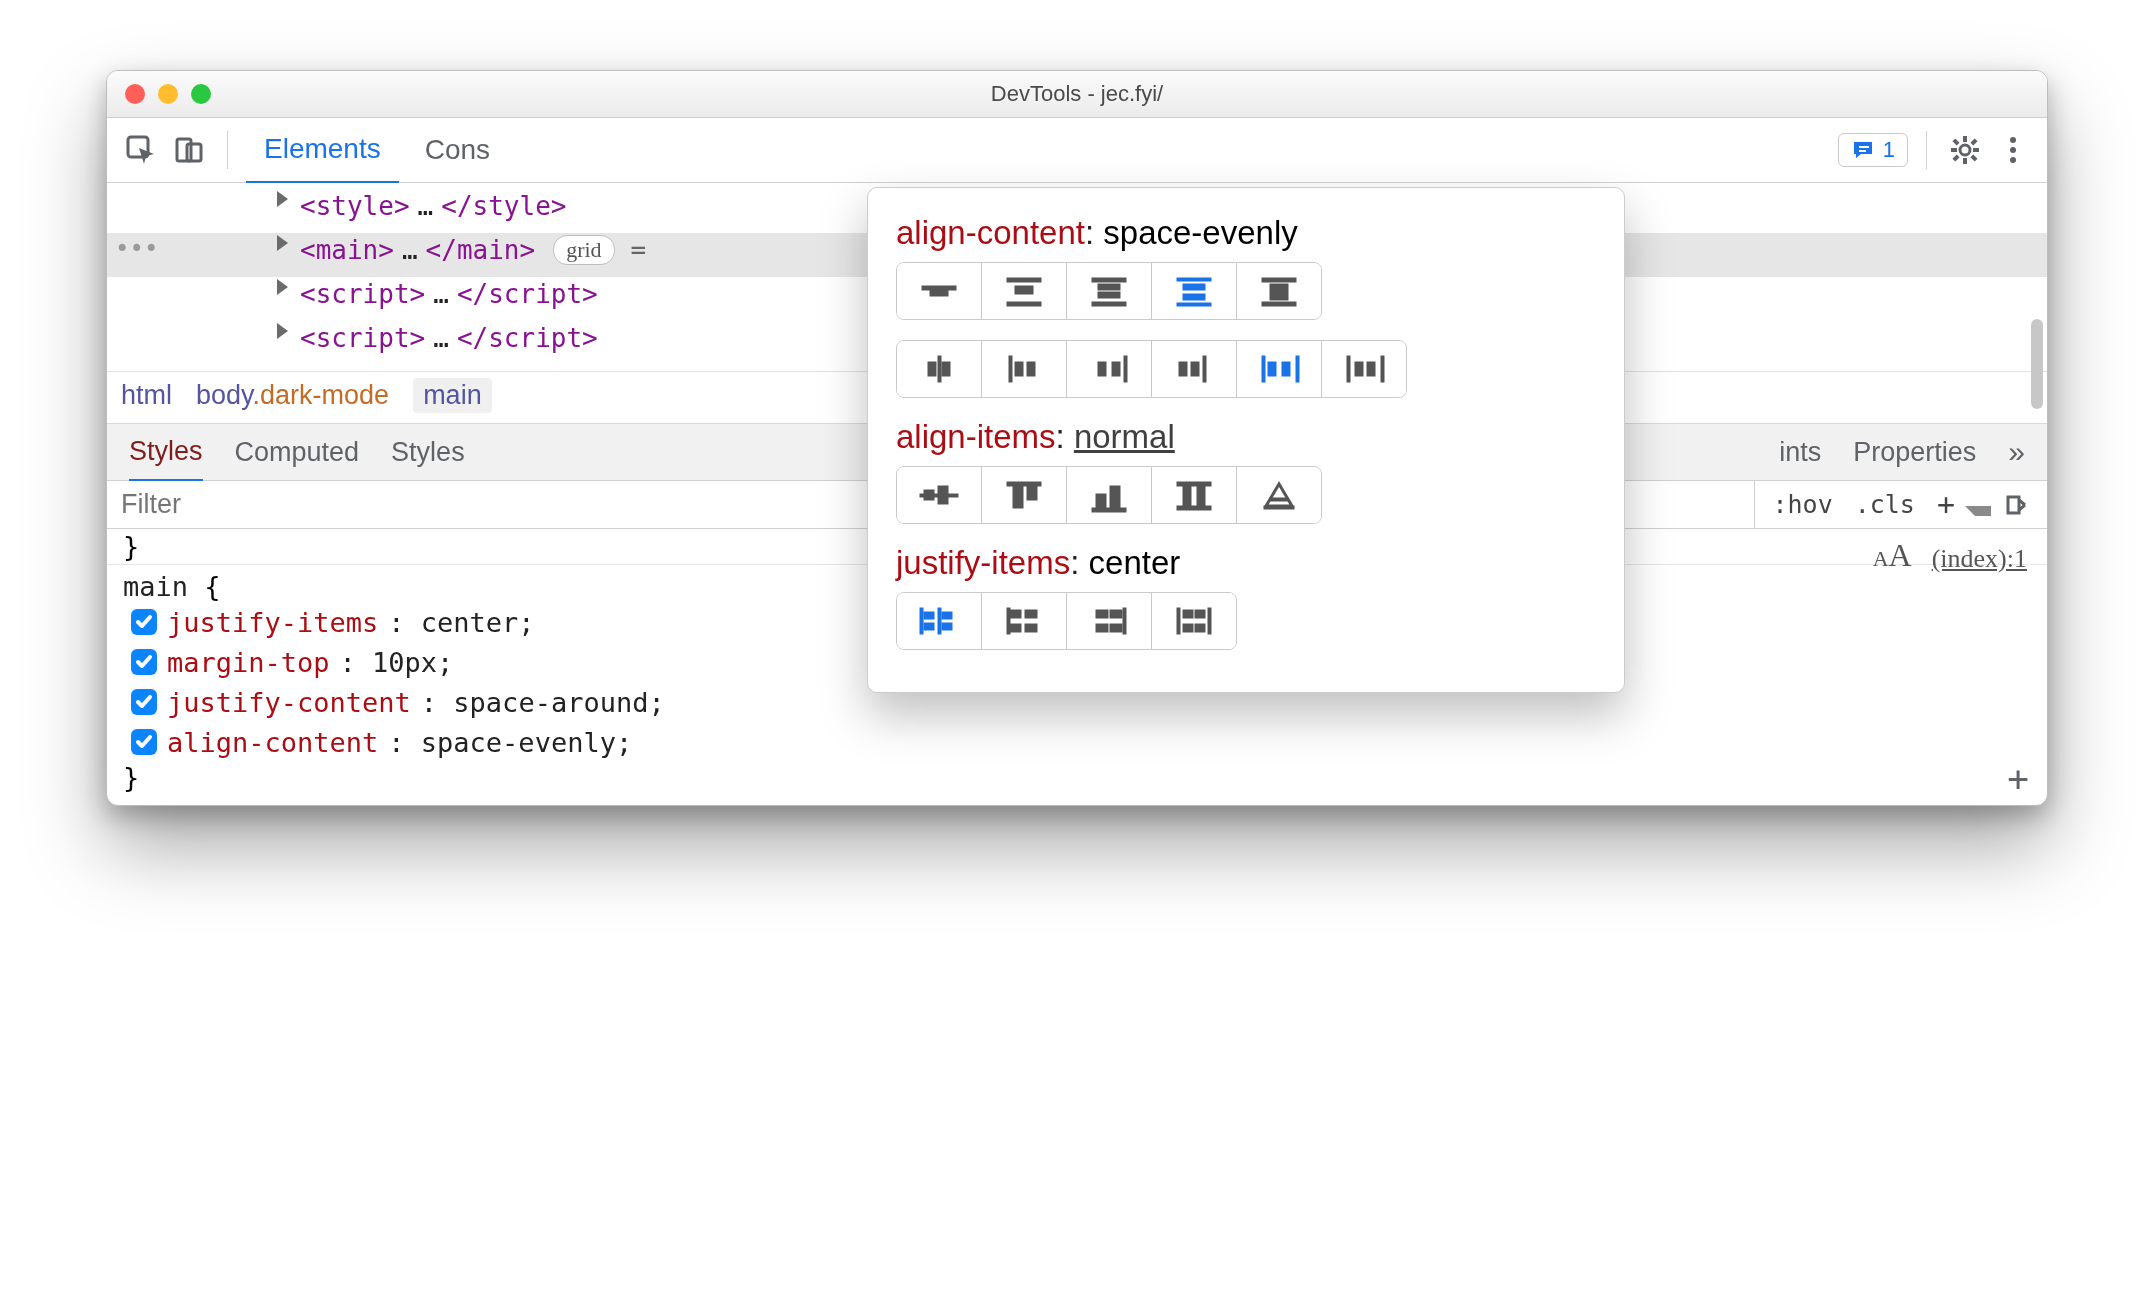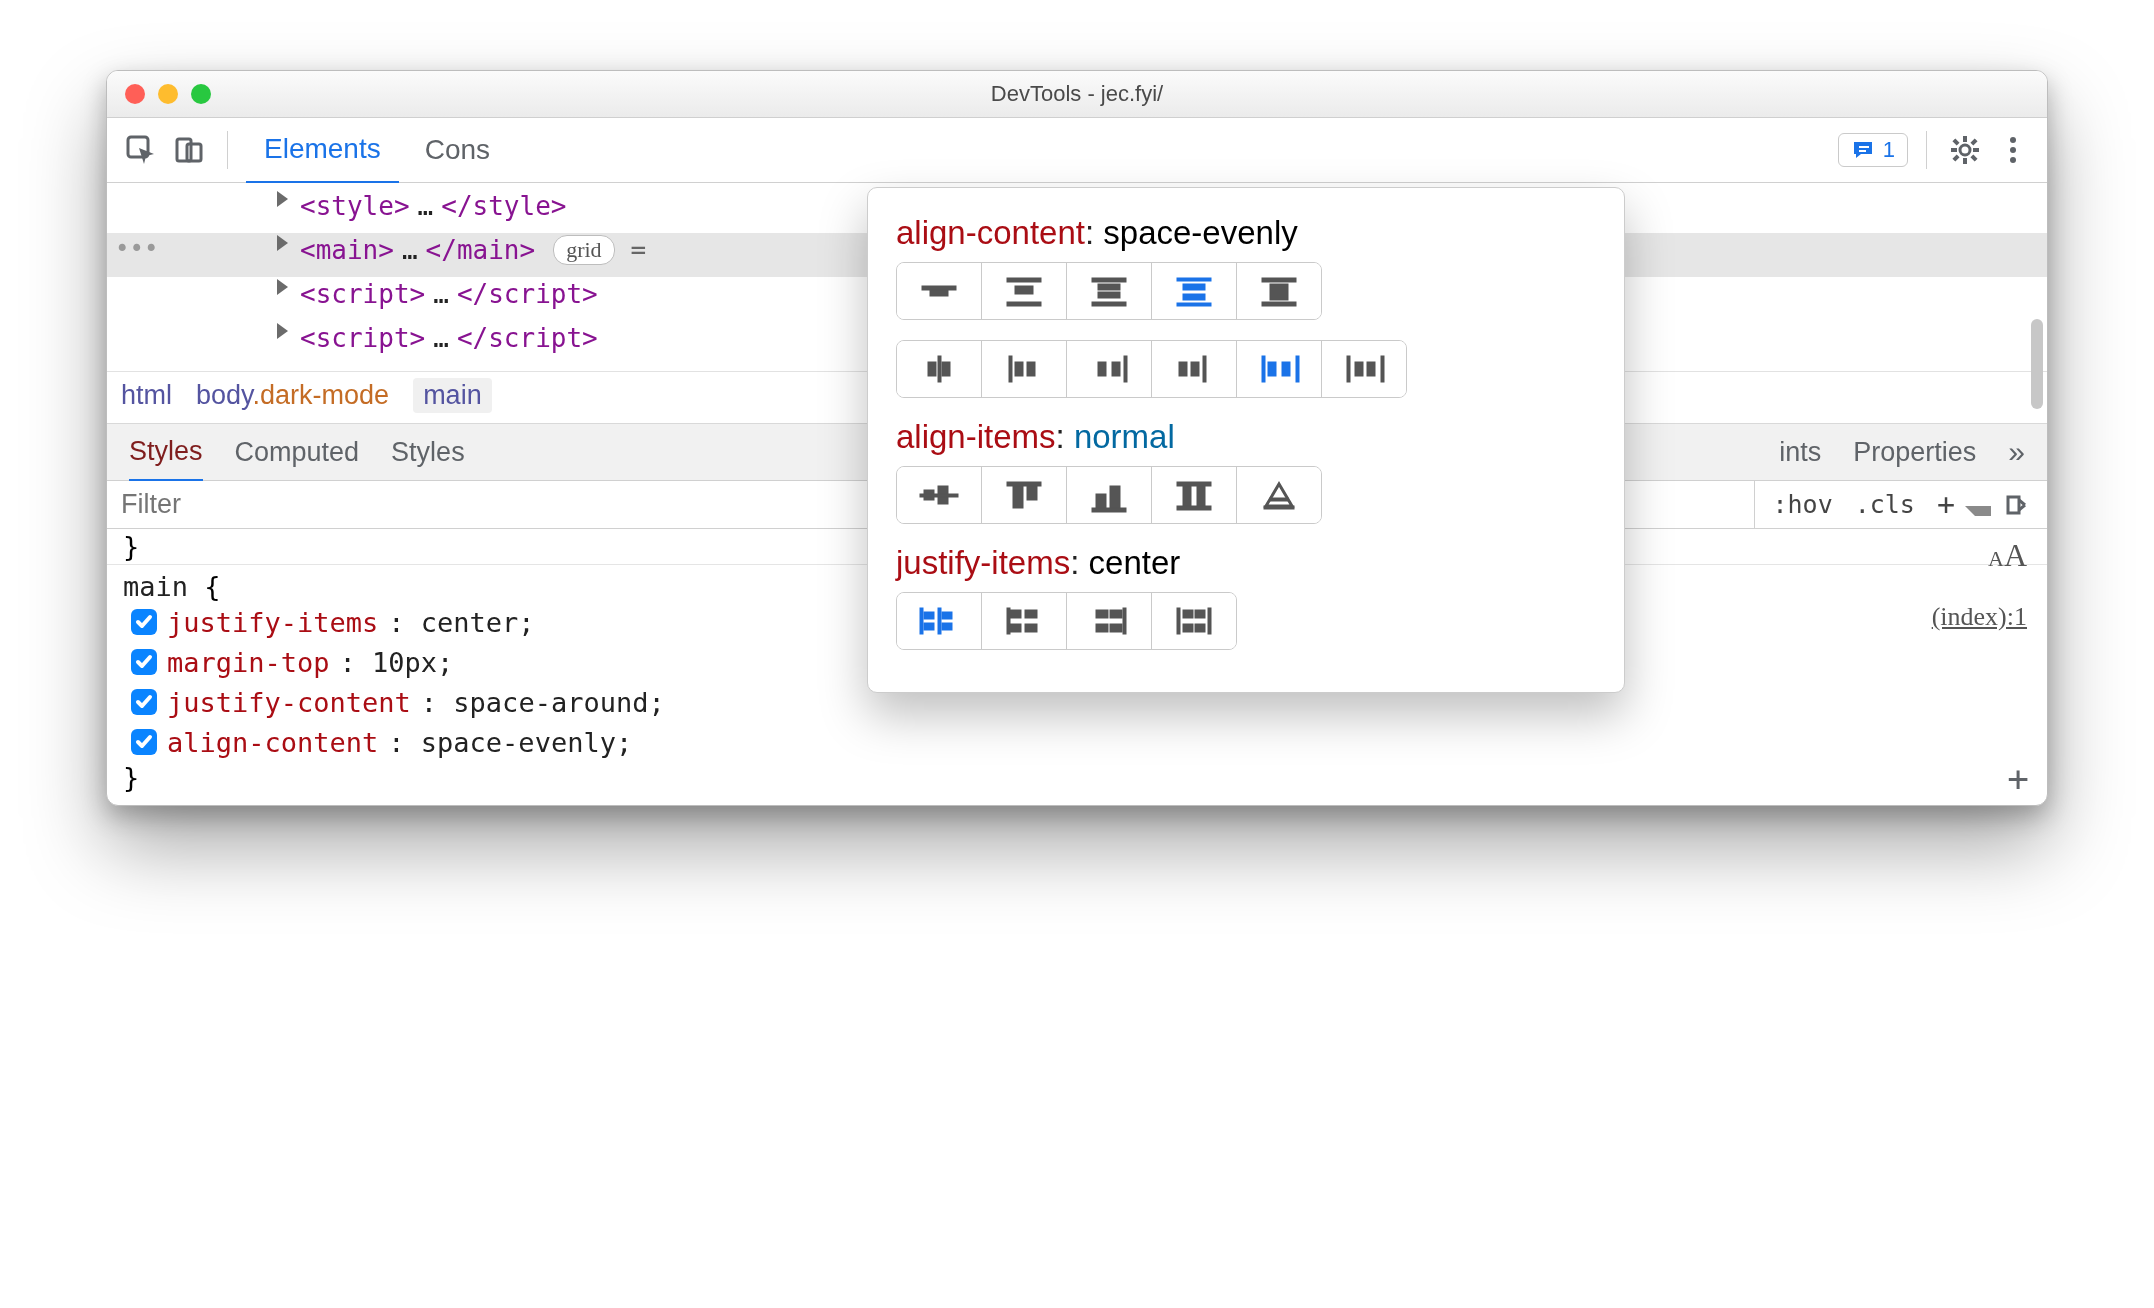--- a/index.html
+++ b/index.html
@@ -64,40 +64,40 @@
   .chev2{font-size:30px;color:#5f6368;}
   
   .filterrow{display:flex;align-items:stretch;border-bottom:1px solid var(--toolbar-b);background:#fff;}
   .filterrow input{flex:1;border:none;outline:none;font-size:27px;padding:8px 14px;color:#6f6f6f;font-family:inherit;}
   .filterrow .tools{display:flex;align-items:center;gap:6px;padding:0 10px;font-family:Menlo,monospace;font-size:25px;color:#444;border-left:1px solid var(--toolbar-b);}
   .filterrow .tools span{padding:4px 8px;}
   .filterrow .plus{font-size:30px;}
   .tinytri{width:0;height:0;border-left:10px solid transparent;border-top:10px solid #8a8a8a;align-self:flex-end;margin-bottom:4px;margin-left:-4px;}
   
   .stylespane{position:relative;font-family:Menlo,Consolas,monospace;font-size:27px;padding:2px 16px 12px;}
-  .styles-right{position:absolute;right:20px;top:8px;display:flex;flex-direction:column;align-items:flex-end;gap:10px;}
+  .styles-right{position:absolute;right:20px;top:8px;display:flex;flex-direction:row;align-items:flex-end;gap:10px;}
   .fontAa{font-family:-apple-system;font-size:32px;color:#555;}
   .fontAa .small{font-size:22px;}
   .srclink{font-family:-apple-system;color:#555;text-decoration:underline;font-size:26px;}
   .brace{color:#000;}
   .decl{display:flex;align-items:center;gap:10px;padding-left:8px;height:40px;}
   .chk{width:26px;height:26px;border-radius:6px;background:#0a84ff;display:flex;align-items:center;justify-content:center;}
   .chk svg{stroke:#fff;fill:none;stroke-width:4;stroke-linecap:round;stroke-linejoin:round;}
   .prop{color:var(--code-red);}
   .sep2{border-top:1px solid #e5e5e5;margin:2px -16px 6px;}
   .gridglyph{display:inline-flex;flex-wrap:wrap;width:22px;height:22px;gap:3px;margin-left:10px;opacity:.6;}
   .gridglyph i{width:8px;height:8px;background:#888;border-radius:2px;}
   .addrule{position:absolute;right:18px;bottom:6px;font-size:36px;color:#5f6368;}
   
   .popover{position:absolute;left:760px;top:116px;width:700px;background:#fff;border:1px solid #ccc;border-radius:10px;box-shadow:0 22px 48px rgba(0,0,0,.25);padding:26px 28px 22px;z-index:5;}
   .popover .row{margin-bottom:20px;}
   .popover .label{font-size:33px;margin-bottom:10px;}
   .popover .label .k{color:var(--code-red);}
   .popover .label .v{color:#000;}
-  .popover .label .v.muted{color:#0369a1;}
+  .popover .label .v.muted{color:#404040;text-decoration:underline;}
   .btnrow{display:flex;border:1px solid var(--border);border-radius:8px;overflow:hidden;width:max-content;}
   .btnrow .b{width:84px;height:56px;display:flex;align-items:center;justify-content:center;border-right:1px solid var(--border);background:#fff;}
   .btnrow .b:last-child{border-right:none;}
   .btnrow .b.active svg *{fill:var(--blue);stroke:var(--blue);}
   .btnrow .b svg rect,.btnrow .b svg line{fill:#555;stroke:#555;}
   
   .fake-scroll{position:absolute;right:4px;background:var(--scrollthumb);border-radius:6px;width:12px;}
   .fake-scroll.dom{top:136px;height:90px;}
 </style>
 </head>

